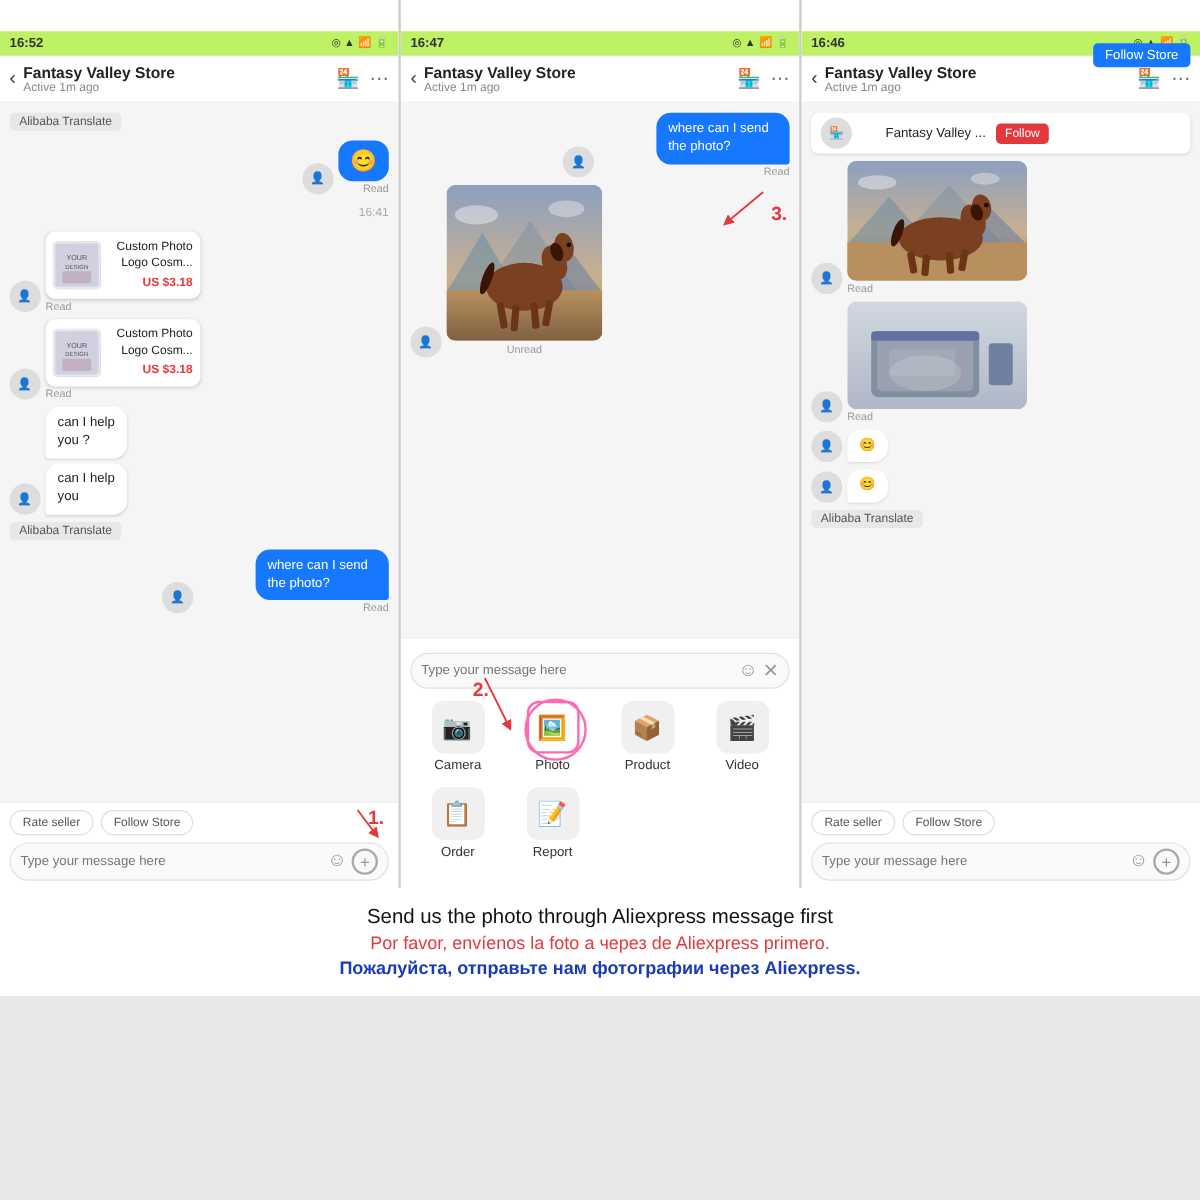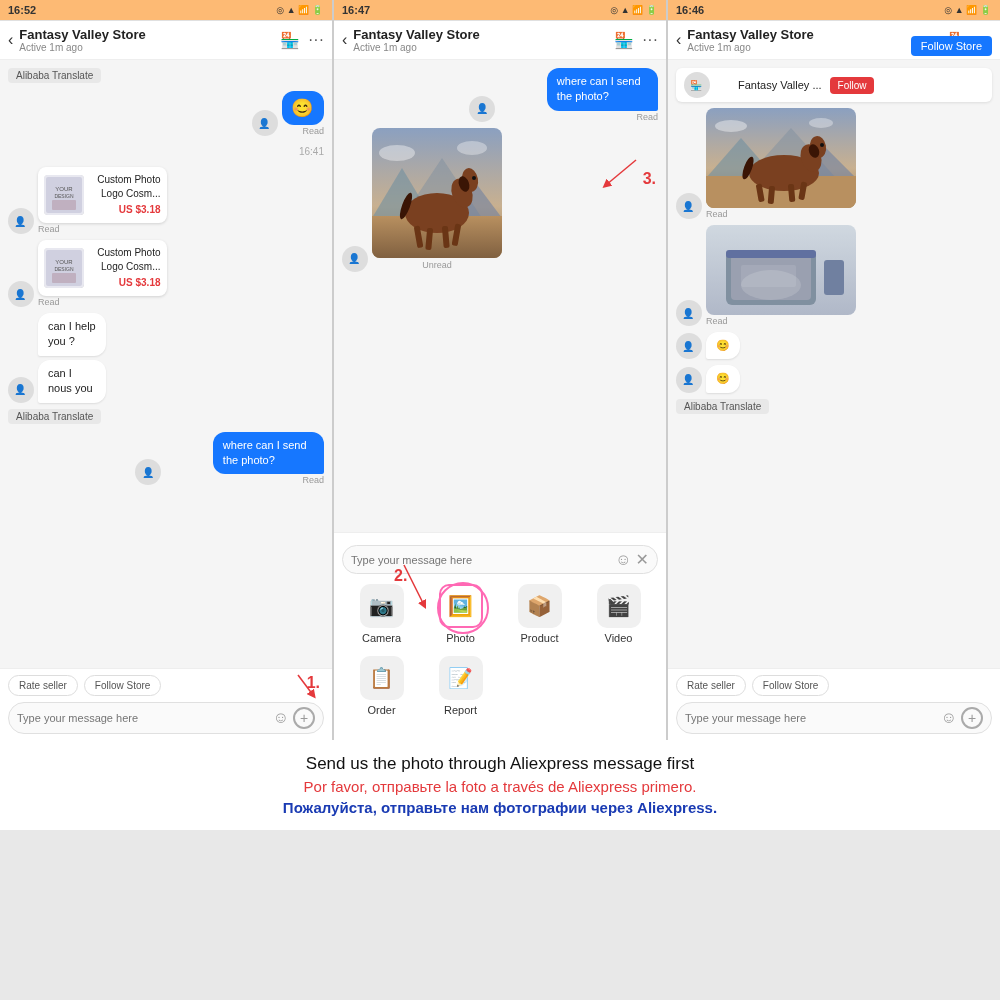--- a/index.html
+++ b/index.html
@@ -34,28 +34,29 @@
       flex: 1;
       display: flex;
       flex-direction: column;
       background: #fff;
       overflow: hidden;
       position: relative;
     }
 
     
     .status-bar {
-      background: #fdba74;
+      background: #bef264;
       padding: 4px 8px;
       display: flex;
       justify-content: space-between;
-      align-items: center;
+      align-items: flex-start;
       font-size: 10px;
       color: #333;
       border-bottom: 1px solid #e0e0e0;
+      margin-top: 26px;
     }
 
     .status-time { font-weight: 600; font-size: 11px; }
     .status-icons { display: flex; gap: 3px; align-items: center; font-size: 9px; }
 
     
     .chat-header {
       background: #fff;
       padding: 6px 8px;
       display: flex;
@@ -465,21 +466,21 @@
               </div>
             </div>
             <div class="read-label">Read</div>
           </div>
         </div>
 
         <div class="msg-row">
           <div class="avatar-placeholder">👤</div>
           <div style="display:flex;flex-direction:column;gap:4px;">
             <div class="msg-bubble received">can I help you ?</div>
-            <div class="msg-bubble received">can I nous you</div>
+            <div class="msg-bubble received">can I help you</div>
           </div>
         </div>
         <div class="translate-badge">Alibaba Translate</div>
 
         <div class="msg-row right">
           <div style="display:flex;flex-direction:column;align-items:flex-end;">
             <div class="msg-bubble sent">where can I send the photo?</div>
             <div class="read-label">Read</div>
           </div>
           <div class="avatar-placeholder">👤</div>
@@ -781,17 +782,17 @@
           <span class="input-icon">☺</span>
           <span class="input-icon" style="width:22px;height:22px;border:2px solid #aaa;border-radius:50%;display:flex;align-items:center;justify-content:center;font-size:14px;">+</span>
         </div>
       </div>
     </div>
 
   </div>
 
   <div class="bottom-text-section">
     <div class="text-line-black">Send us the photo through Aliexpress message first</div>
-    <div class="text-line-red">Por favor, отправьте la foto a través de Aliexpress primero.</div>
+    <div class="text-line-red">Por favor, envíenos la foto a через de Aliexpress primero.</div>
     <div class="text-line-blue">Пожалуйста, отправьте нам фотографии через Aliexpress.</div>
   </div>
 
 </div>
 
 </body></html>

